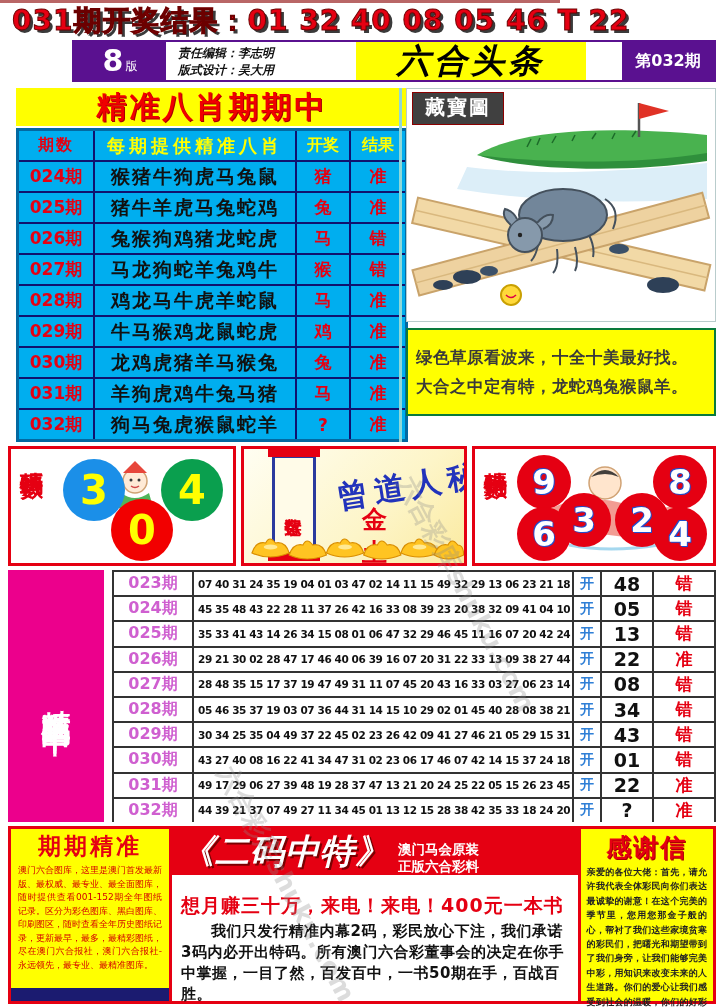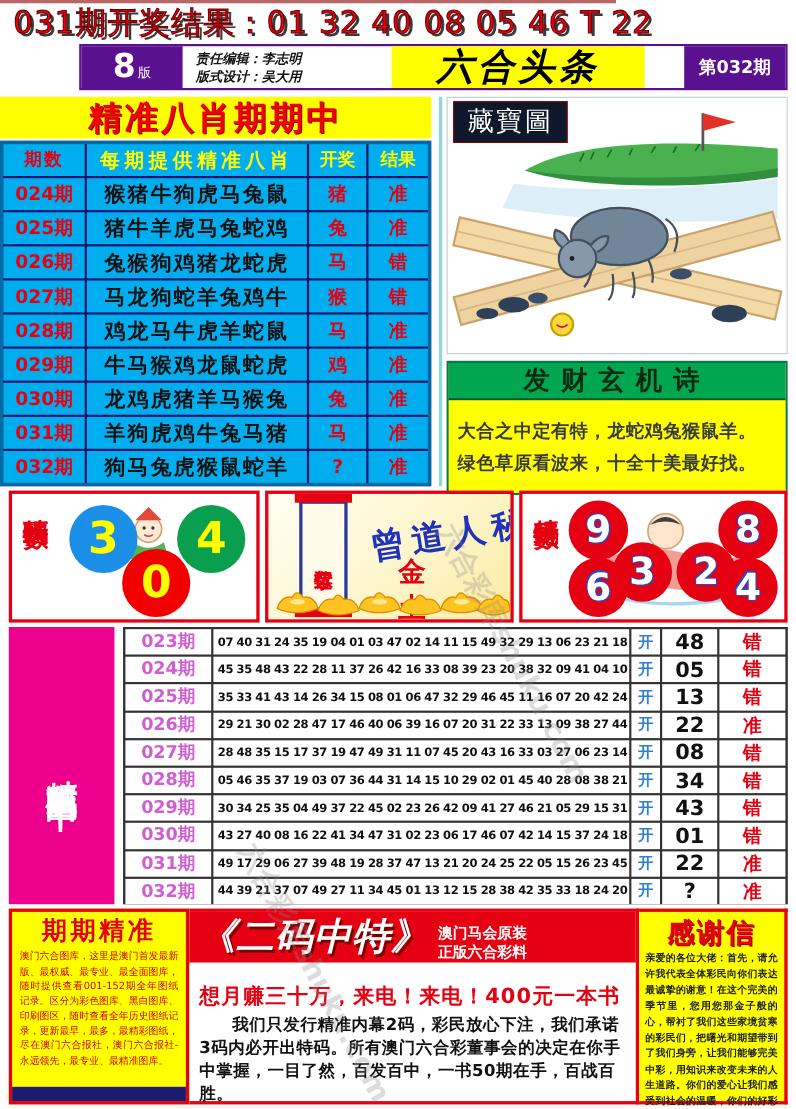--- a/index.html
+++ b/index.html
@@ -1,63 +1,63 @@
 <!DOCTYPE html>
 <html><head>
 <meta charset="utf-8">
 <style>
   * { margin:0; padding:0; box-sizing:border-box; }
   html,body { background:#fff; }
   body { font-family:"DejaVu Sans", sans-serif; }
   .page { position:relative; width:724px; height:1008px; background:#fff; overflow:hidden; }
 
   
-  .top-line { position:absolute; left:12px; top:2px; font-size:28px; font-weight:normal;
+  .top-line { position:absolute; left:12px; top:2px; font-size:28px; font-weight:bold;
     color:#e50012; letter-spacing:1px; -webkit-text-stroke:1px #6b0000;
     text-shadow:3px 3px 0 #3a3a3a; white-space:nowrap; }
   .top-rule { position:absolute; left:0; top:0; width:560px; height:3px; background:#8b0000; opacity:.6; }
 
   
   .masthead { position:absolute; left:72px; top:40px; width:644px; height:42px;
     border:2px solid #5a1190; display:flex; align-items:stretch; background:#fff; }
   .mh-page { width:92px; background:#5a1190; color:#fff; display:flex; align-items:center; justify-content:center; }
   .mh-page .big { font-size:30px; font-weight:bold; line-height:1; }
   .mh-page .small { font-size:12px; margin-left:2px; margin-top:10px; }
   .mh-credits { width:190px; padding:3px 0 0 12px; font-family:"DejaVu Serif", serif;
     font-style:italic; font-weight:bold; font-size:12px; line-height:1.4; color:#111; }
   .mh-title { width:230px; background:#ffff00; display:flex; align-items:center; justify-content:center;
     font-size:33px; font-weight:bold; font-style:italic; color:#000; letter-spacing:4px;
     font-family:"DejaVu Serif", serif; transform:skewX(0deg); }
   .mh-spacer { flex:1; background:#fff; }
   .mh-issue { width:92px; background:#5a1190; color:#fff; display:flex; align-items:center; justify-content:center;
     font-size:16px; font-weight:bold; }
 
   
-  .col-left { position:absolute; left:0; top:88px; width:392px; }
+  .col-left { position:absolute; left:16px; top:88px; width:392px; }
   .bx-title { height:38px; background:#ffff00; color:#f00000; font-size:30px; font-weight:bold;
     display:flex; align-items:center; justify-content:center; letter-spacing:3px;
     text-shadow:1px 1px 0 #a00; }
   .bx-table { margin-top:2px; display:grid; grid-template-columns:74px 1fr 52px 54px;
     grid-auto-rows:29px; gap:2px; background:#10126e; border:3px solid #0369a1; }
   .bx-cell { background:#00aeef; display:flex; align-items:center; justify-content:center;
     font-weight:bold; overflow:hidden; }
   .bx-h-period { color:#e50012; font-size:16px; letter-spacing:2px; }
   .bx-h-content { color:#ffff00; font-size:18px; letter-spacing:4px; }
   .bx-h-small { color:#ffff00; font-size:16px; }
   .bx-period { color:#e50012; font-size:17px; }
   .bx-xiao { color:#111; font-size:19px; letter-spacing:2px; }
   .bx-open { color:#e50012; font-size:17px; }
   .bx-result { color:#e50012; font-size:17px; }
 
   
   .divider { position:absolute; left:399px; top:88px; width:3px; height:354px; background:#8fd8d8; }
   .col-right { position:absolute; left:406px; top:88px; width:310px; }
   .treasure-box { position:relative; height:234px; border:1px solid #b9cccc; background:#fff; }
-  .treasure-label { position:absolute; top:3px; left:5px; background:#0f172a; color:#fff;
-    font-size:24px; font-weight:normal; padding:1px 12px 3px; letter-spacing:2px;
+  .treasure-label { position:absolute; top:3px; left:5px; background:#404040; color:#fff;
+    font-size:20px; font-weight:bold; padding:1px 12px 3px; letter-spacing:2px;
     border:1px solid #8b0000; z-index:2; }
   .poem-box { margin-top:6px; border:2px solid #0a7a3c; }
   .poem-title { height:34px; background:#00a650; color:#0a2b12; display:flex; align-items:center;
     justify-content:center; font-size:24px; font-weight:bold; letter-spacing:10px; border-bottom:2px solid #0a5c2e; }
   .poem-body { background:#ffff00; padding:14px 8px 12px; font-size:16.5px; font-weight:bold;
     color:#3a3a3a; line-height:1.75; letter-spacing:.5px; }
 
   
   .mid-band { position:absolute; left:8px; top:446px; width:708px; height:120px; display:flex; gap:5px; }
   .mid-box { border:3px solid #e50012; background:#fff; position:relative; overflow:hidden; }
@@ -256,24 +256,23 @@
           <path d="M104,136 q-10,-8 -6,-16 q8,2 12,10 M130,134 q8,-10 16,-8 q0,10 -10,14" fill="#8699ab"></path>
           <path d="M198,110 q16,10 8,30" fill="none"></path>
         </g>
         <circle cx="113" cy="146" r="2.2" fill="#222"></circle>
 
         <circle cx="104" cy="206" r="10" fill="#ffd93a" stroke="#c9a002" stroke-width="2"></circle>
         <path d="M99,206 q5,5 10,0" stroke="#d04" stroke-width="1.5" fill="none"></path>
       </svg>
     </div>
     <div class="poem-box">
-      <div class="poem-title">发财玄机诗</div>
       <div class="poem-body">
+        <div>绿色草原看波来，十全十美最好找。</div>
         <div>大合之中定有特，龙蛇鸡兔猴鼠羊。</div>
-        <div>绿色草原看波来，十全十美最好找。</div>
       </div>
     </div>
   </div>
 
   <div class="mid-band">
     <div class="mid-box head-box">
       <div class="vlabel">特碼頭數</div>
       <svg class="doodle" viewBox="0 0 56 96">
         <circle cx="28" cy="22" r="12" fill="#ffe8d2" stroke="#c96" stroke-width="1.5"></circle>
         <path d="M16,14 L28,2 L40,14 Z" fill="#e53226"></path>

